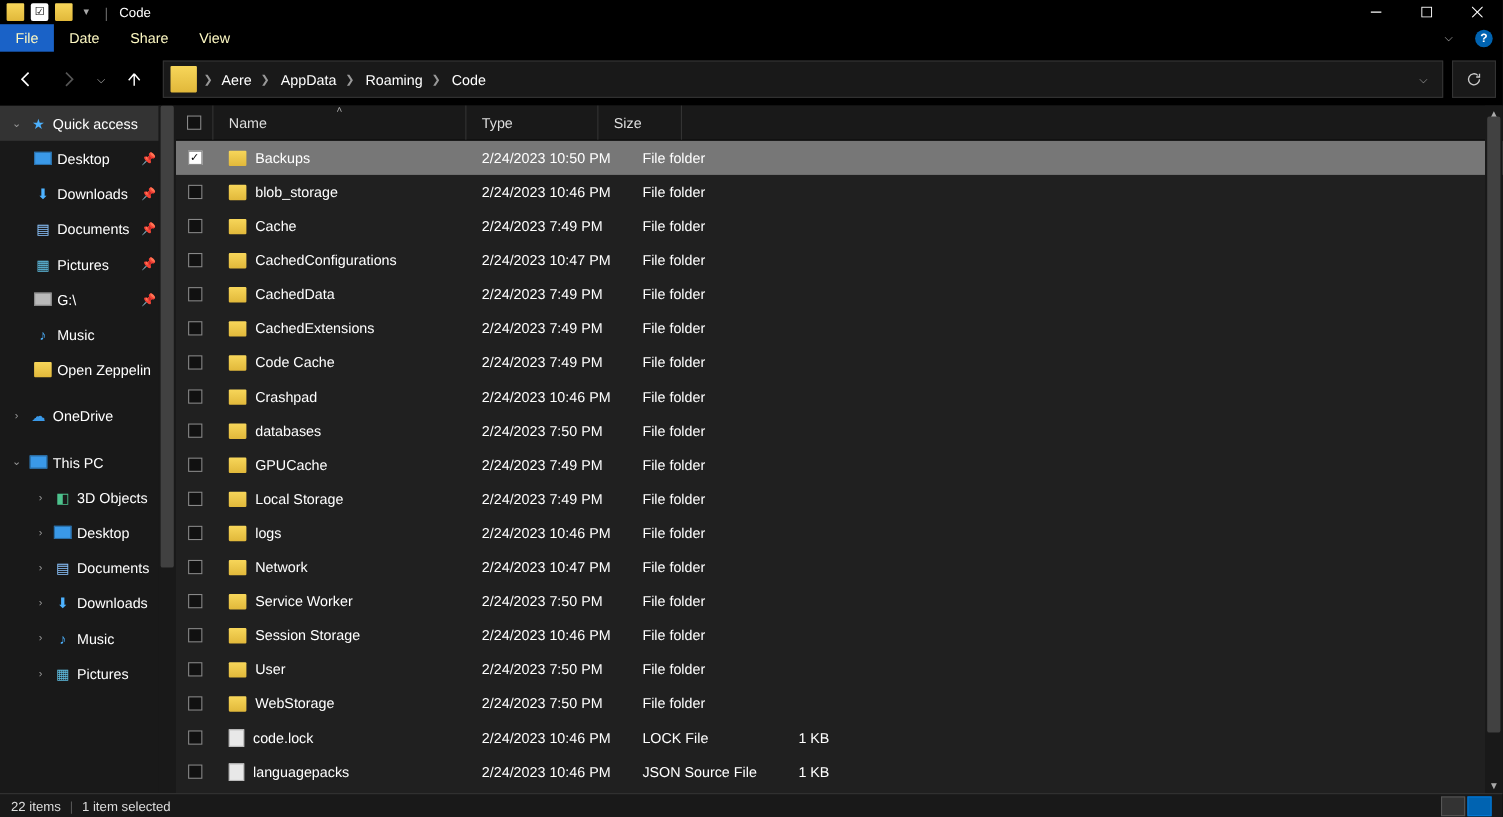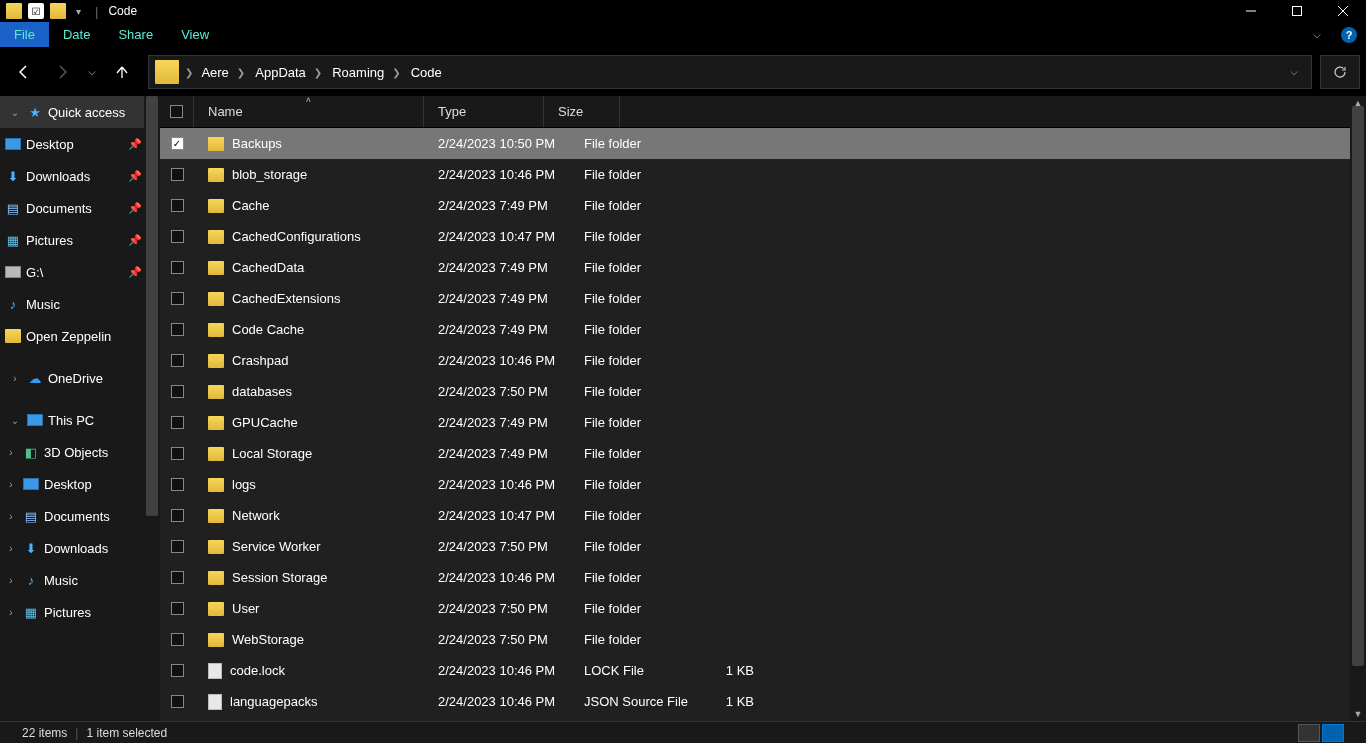--- a/index.html
+++ b/index.html
@@ -39,21 +39,21 @@
   .ribbon {
     height: 26px;
     background: #000;
     display:flex;align-items:stretch;
     border-bottom:1px solid #000;
   }
   .ribbon .tab {
     padding: 0 14px;
     display:flex;align-items:center;
     font-size: 13px;
-    color:#5eead4;
+    color:#fef9c3;
   }
   .ribbon .tab.file { background:#1a62c7; }
   .ribbon .spacer{flex:1;}
   .ribbon .rt-icon{width:30px;display:flex;align-items:center;justify-content:center;color:#ccc;}
   .help-icon{width:16px;height:16px;border-radius:50%;background:#0063b1;color:#fff;display:flex;align-items:center;justify-content:center;font-size:11px;font-weight:bold;margin-right:4px;}
   .ribbon-collapse{font-size:10px;color:#aaa;margin-right:8px;}
 
   .addressbar-row{
     height:48px;background:#000;display:flex;align-items:center;padding:0 6px;gap:2px;
   }
@@ -79,21 +79,21 @@
   .nav-pane{
     width:160px;background:#191919;overflow:hidden;position:relative;
   }
   .nav-scroll{position:absolute;right:0;top:0;bottom:0;width:16px;background:#191919;}
   .nav-scroll .thumb{position:absolute;left:2px;right:2px;top:0;height:420px;background:#414141;border-radius:2px;}
   .nav-item{
     height:32px;display:flex;align-items:center;padding-left:8px;color:#fff;font-size:13px;gap:4px;
   }
   .nav-item .expander{width:14px;color:#999;font-size:10px;text-align:center;}
   .nav-item .nicon{width:18px;height:18px;display:flex;align-items:center;justify-content:center;}
-  .nav-item.indent1{padding-left:4px;}
+  .nav-item.indent1{padding-left:30px;}
   .nav-item.selected{background:#333;}
   .nav-item .pin{margin-left:auto;margin-right:18px;color:#888;font-size:11px;}
   .folder-ic{width:16px;height:14px;background:linear-gradient(#f7d65a,#e1b83a);border-radius:1px;}
   .star-ic{color:#4db2ff;}
   .mon-ic{width:16px;height:12px;background:#3a99e8;border:1px solid #2a6fa8;}
   .drive-ic{width:16px;height:12px;background:#b9b9b9;border:1px solid #888;}
 
   .list-pane{flex:1;background:#202020;position:relative;color:#fff;}
   .headers{
     height:32px;display:flex;align-items:center;border-bottom:1px solid #000;font-size:13px;color:#ddd;background:#191919;
@@ -124,21 +124,21 @@
   .fileicon{width:14px;height:16px;background:#e8e8e8;border:1px solid #bbb;}
 
   .main-scroll{position:absolute;right:0;top:0;bottom:0;width:16px;background:#191919;}
   .main-scroll .thumb{position:absolute;left:2px;right:2px;top:10px;height:560px;background:#414141;border-radius:2px;}
   .main-scroll .arrow{position:absolute;left:0;right:0;height:14px;display:flex;align-items:center;justify-content:center;color:#aaa;font-size:9px;}
   .main-scroll .arrow.up{top:0;}
   .main-scroll .arrow.down{bottom:0;}
 
   .statusbar{
     position:absolute;left:0;right:0;bottom:0;height:22px;background:#191919;border-top:1px solid #333;
-    display:flex;align-items:center;padding:0 22px;font-size:12px;color:#ddd;
+    display:flex;align-items:center;padding:0 10px;font-size:12px;color:#ddd;
   }
   .statusbar .ssep{color:#555;padding:0 8px;}
   .statusbar .views{margin-left:auto;display:flex;gap:2px;}
   .statusbar .vbtn{width:22px;height:18px;background:#333;border:1px solid #555;}
   .statusbar .vbtn.active{background:#0063b1;border-color:#0078d7;}
 </style>
 </head>
 <body>
 
 <div class="titlebar">

